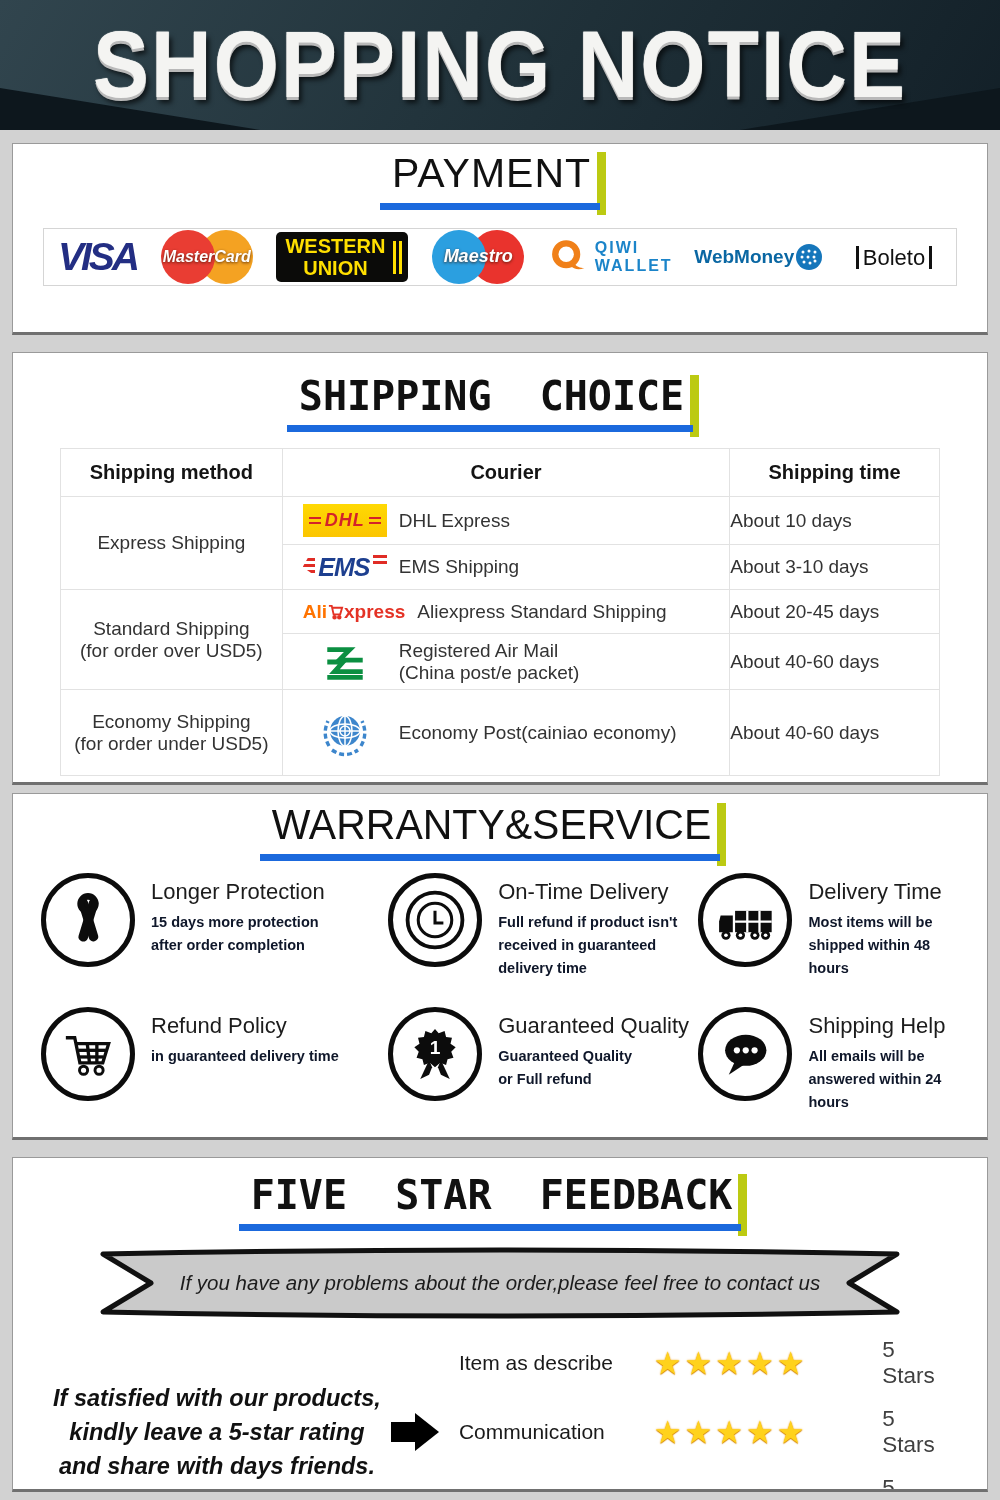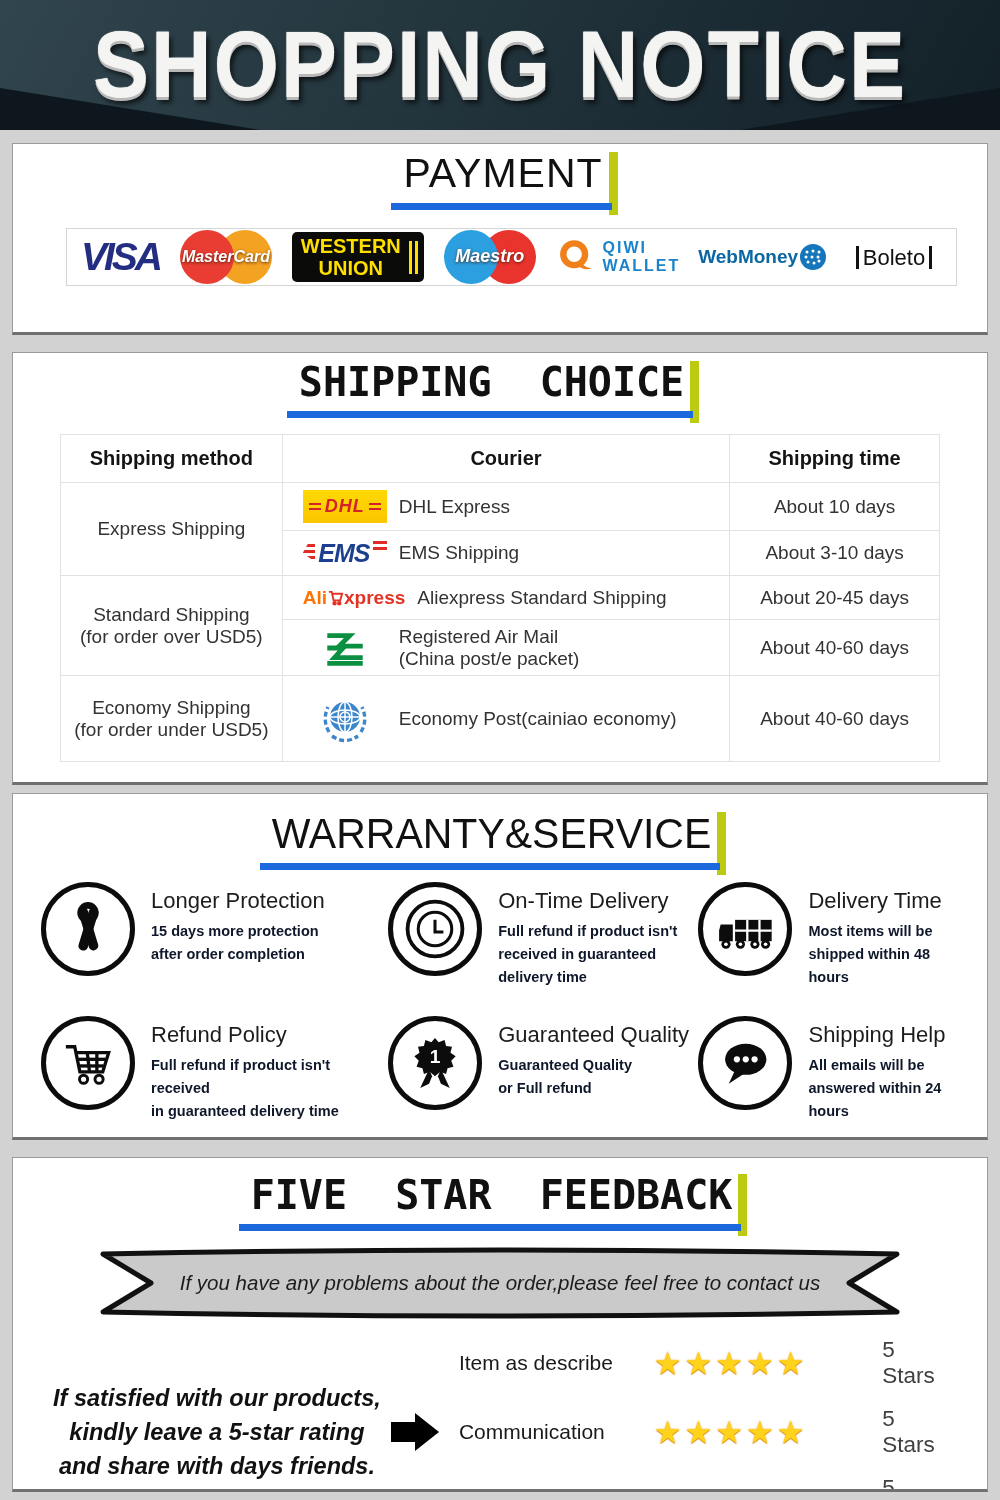--- a/index.html
+++ b/index.html
@@ -8,21 +8,21 @@
 
   
   .hdr { height:130px; background:linear-gradient(120deg,#31454e 0%, #22343c 45%, #132028 100%); position:relative; display:flex; align-items:center; justify-content:center; overflow:hidden; }
   .hdr .cor { position:absolute; bottom:0; width:260px; height:42px; background:#0d171d; }
   .hdr .cor.l { left:0; clip-path:polygon(0 0, 100% 100%, 0 100%); }
   .hdr .cor.r { right:0; clip-path:polygon(100% 0, 100% 100%, 0 100%); }
   .hdr-title { font-size:84px; font-weight:800; letter-spacing:2px; color:#f4f4f2; white-space:pre; transform:scaleY(1.12); text-shadow:0 2px 0 #b9b9b9, 3px 5px 5px rgba(0,0,0,.65), 0 0 1px #fff; }
 
   
   .card { margin:0 12px; background:#fff; border:1px solid #9a9a9a; border-bottom:3px solid #707070; position:relative; overflow:hidden; }
-  .card1 { margin-top:13px; height:192px;padding-left:23px; }
+  .card1 { margin-top:13px; height:192px; }
   .card2 { margin-top:17px; height:433px; }
   .card3 { margin-top:8px;  height:347px; }
   .card4 { margin-top:17px; height:335px; }
 
   
   .sec-head { text-align:center; }
   .sec-wrap { position:relative; display:inline-block; padding:6px 17px 15px 0; }
   .sec-title { font-size:41px; color:#111; white-space:pre; display:inline-block; }
   .f-pay  { font-weight:500; letter-spacing:1px; }
   .f-mono { font-family:"DejaVu Sans Mono", monospace; font-weight:600; font-size:40px; }
@@ -53,21 +53,21 @@
   .boleto .lbl { display:flex; justify-content:center; margin-top:1px; }
   .boleto .lbl span { font-size:22px; line-height:1.05; color:#111; border-left:3px solid #111; border-right:3px solid #111; padding:0 4px; }
 
   
   .ship-table { margin:14px auto 0; width:880px; border-collapse:collapse; color:#333; }
   .ship-table th, .ship-table td { border:1px solid #e2e2e2; }
   .ship-table th { height:48px; font-size:20px; color:#141414; font-weight:700; }
   .col-m { width:222px;text-align:center; } .col-c { width:448px; } .col-t { width:210px; }
   td.method { text-align:center; font-size:19px; }
   td.method .m2:empty { display:none; }
-  td.time { text-align:center; font-size:19px;margin-top:12px; }
+  td.time { font-size:19px;margin-top:12px; }
   .r1 { height:48px; } .r2 { height:45px; } .r3 { height:44px; } .r4 { height:56px; } .r5 { height:86px; }
   .cou { display:flex; align-items:center; gap:12px; padding-left:20px; font-size:19px; }
   .cname .l2:empty { display:none; }
   .logo-dhl { width:84px; height:33px; background:linear-gradient(#ffd903,#fbc500); display:inline-flex; align-items:center; justify-content:center; gap:4px; flex:none; }
   .logo-dhl b { color:#d3222a; font-style:italic; font-weight:800; font-size:18px; letter-spacing:1px; }
   .logo-dhl .dash { width:12px; height:8px; background:repeating-linear-gradient(180deg,#d3222a 0 2px,transparent 2px 5px); }
   .logo-ems { display:inline-flex; align-items:center; gap:3px; flex:none; width:84px; justify-content:center; }
   .logo-ems b { color:#1d3f8f; font-style:italic; font-weight:800; font-size:25px; letter-spacing:-1px; }
   .logo-ems .tri { width:16px; height:18px; background:repeating-linear-gradient(180deg,#e02c25 0 3px,transparent 3px 6px); clip-path:polygon(100% 0,100% 100%,0 50%, 40% 0); }
   .logo-ems .bars { width:18px; height:12px; margin-bottom:12px; background:repeating-linear-gradient(180deg,#e02c25 0 3px,transparent 3px 6px); }
@@ -162,21 +162,21 @@
       <span class="boleto">
         <span class="bars"></span>
         <span class="lbl">
             <span>Boleto</span>
           </span>
       </span>
     </div>
   </div>
 
   <div class="card card2">
-    <div class="sec-head" style="padding-top:0;">
+    <div class="sec-head" style="padding-top:14px;">
       <span class="sec-wrap">
         <span class="sec-title f-mono">SHIPPING  CHOICE</span>
         <span class="u-ybar"></span>
         <span class="u-blue"></span>
       </span>
     </div>
     <table class="ship-table">
       <thead>
         <tr class="r1">
           <th class="col-m">Shipping method</th>
@@ -283,21 +283,21 @@
               <span class="cname">Economy Post(cainiao economy)</span>
             </div>
           </td>
           <td class="time">About 40-60 days</td>
         </tr>
       </tbody>
     </table>
   </div>
 
   <div class="card card3">
-    <div class="sec-head" style="padding-top:10px;">
+    <div class="sec-head" style="padding-top:1px;">
       <span class="sec-wrap">
         <span class="sec-title f-warr">WARRANTY&amp;SERVICE</span>
         <span class="u-ybar"></span>
         <span class="u-blue"></span>
       </span>
     </div>
     <div class="w-grid">
 
       <div class="w-item">
         <span class="w-icon">
@@ -376,21 +376,20 @@
                 <line x1="54" y1="28" x2="54" y2="54"></line>
               </g>
               <g fill="none" stroke="#0c0c0c" stroke-width="4">
                 <circle cx="36" cy="64" r="5.5"></circle>
                 <circle cx="57" cy="64" r="5.5"></circle>
               </g>
             </svg>
         </span>
         <div class="w-text">
           <div class="w-title">Refund Policy</div>
-          <div class="w-line">Full refund if product isn't received</div>
           <div class="w-line">in guaranteed delivery time</div>
 
         </div>
       </div>
 
       <div class="w-item">
         <span class="w-icon">
           <svg width="62" height="62" viewBox="0 0 84 84">
               <g fill="#0c0c0c">
                 <polygon points="34,50 22,76 34,70 38,60"></polygon>

